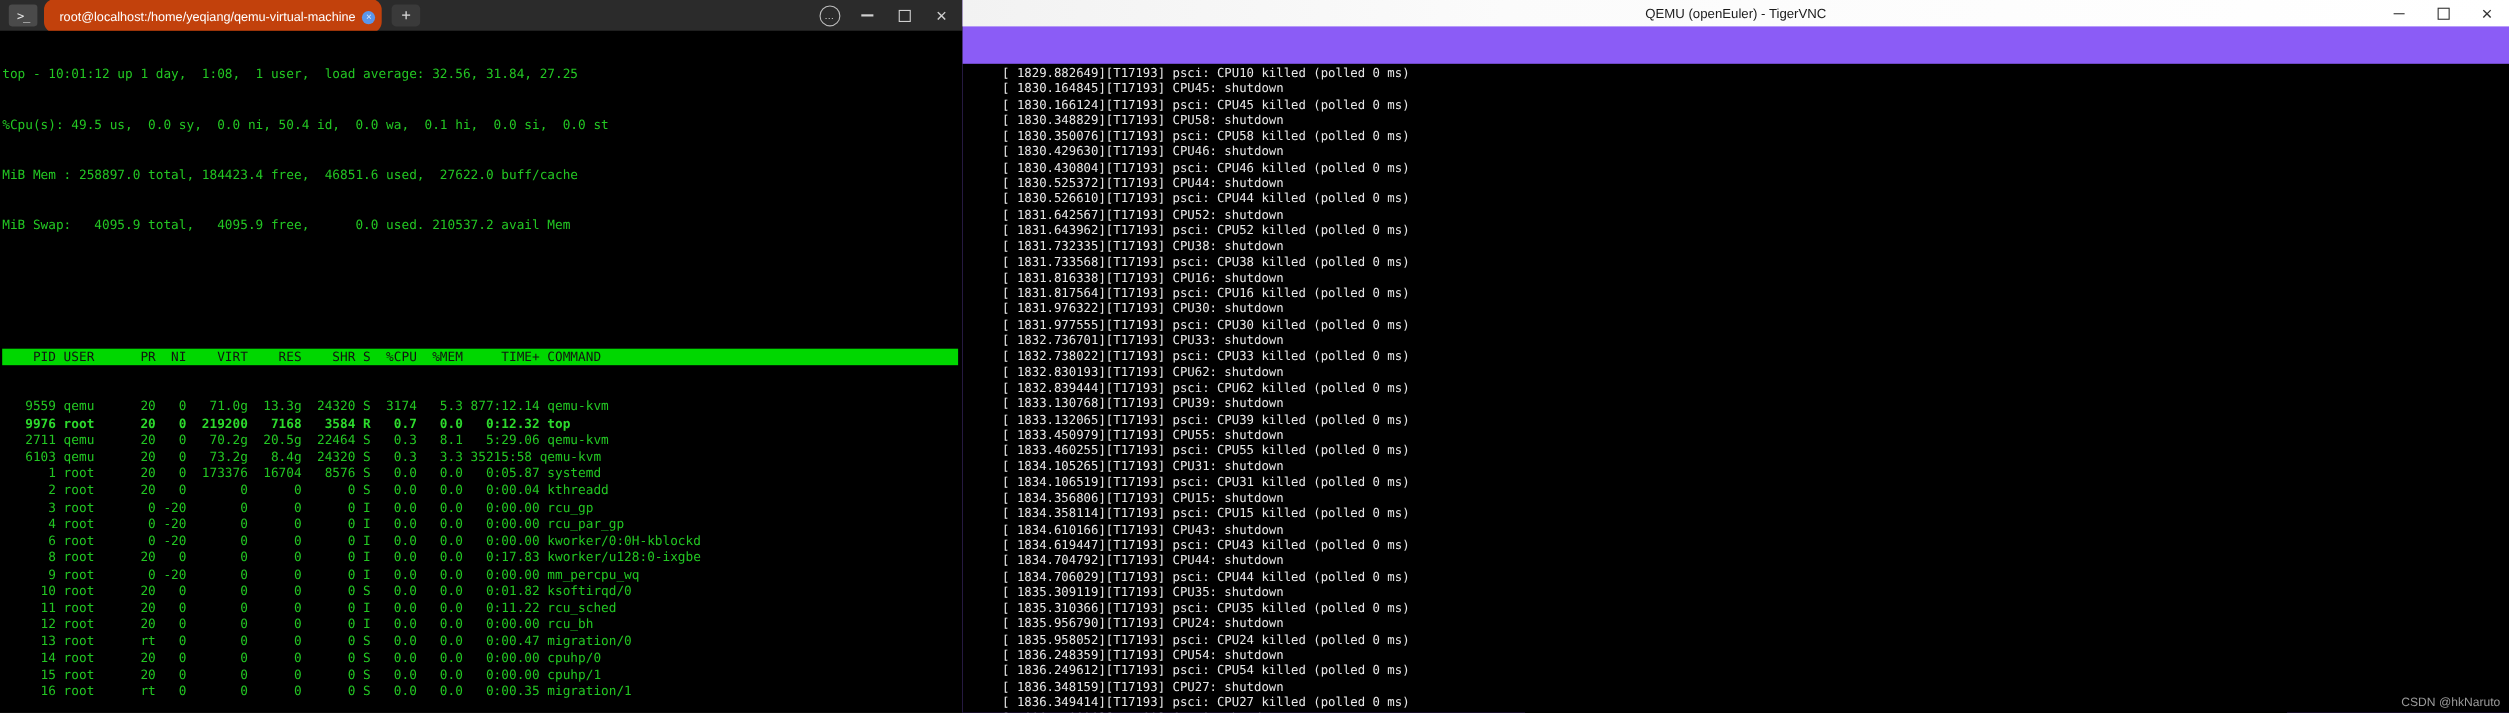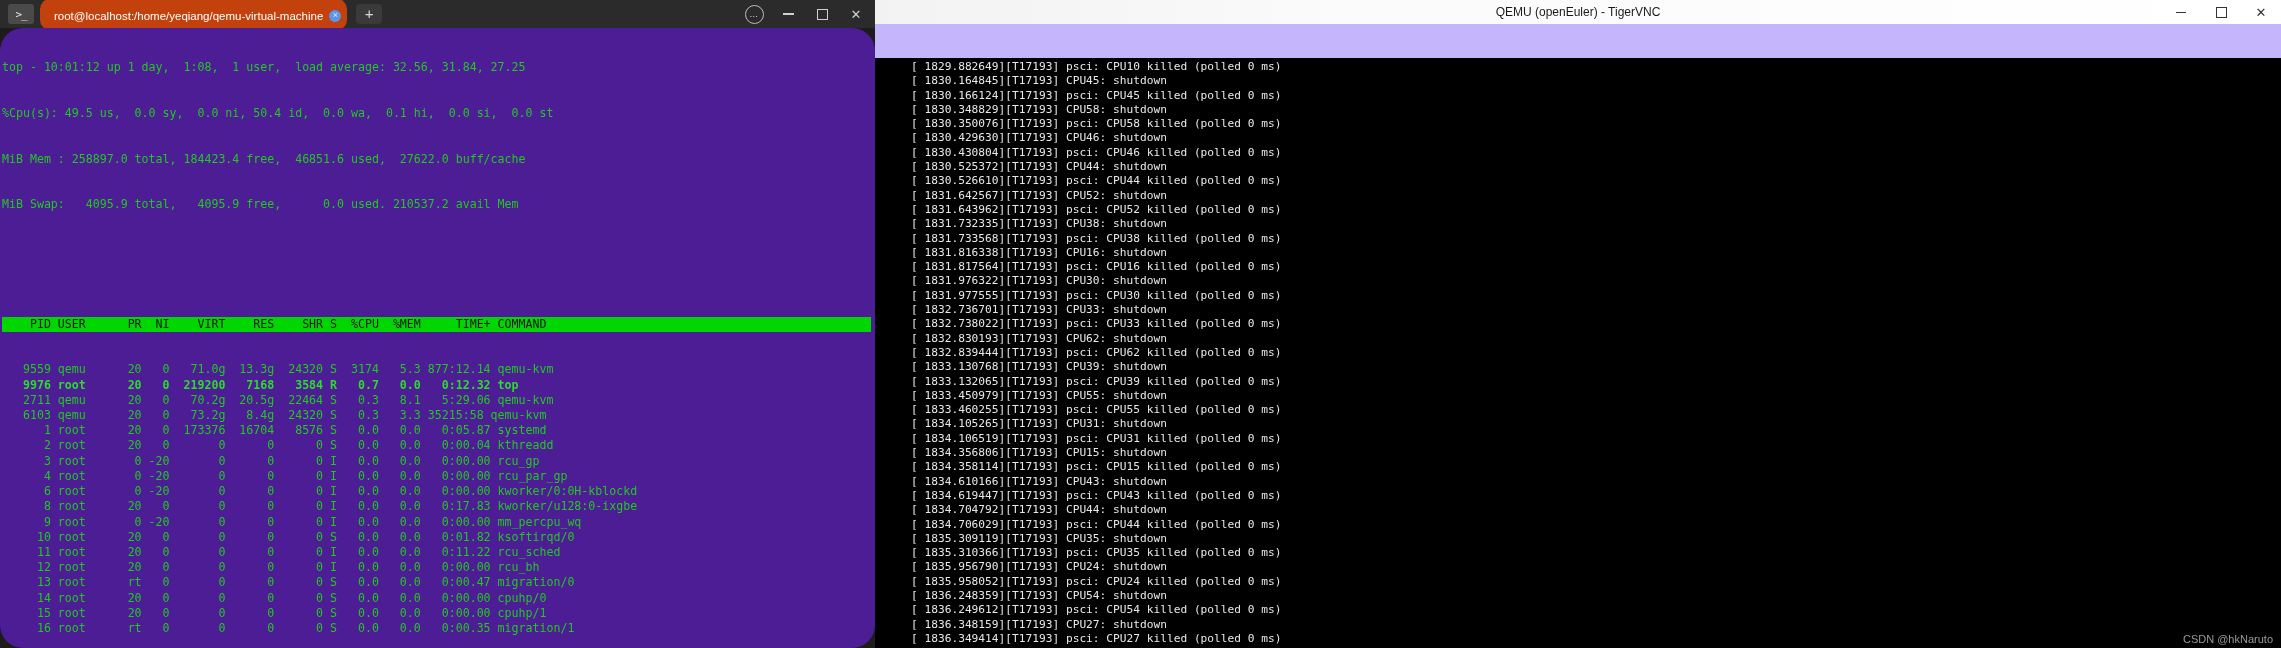--- a/index.html
+++ b/index.html
@@ -12,29 +12,29 @@
   .tb-appicon{width:26px;height:20px;margin:0 6px 0 4px;background:#4a4a4a;border-radius:3px;display:flex;align-items:center;justify-content:center;color:#e6e6e6;font-size:11px;font-family:"DejaVu Sans Mono",monospace;letter-spacing:-1px;}
   .tab{height:20px;background:#c2410c;border-radius:10px;display:flex;align-items:flex-start;padding:11px 6px 0 14px;color:#fff;font-family:"Liberation Sans",sans-serif;font-size:11.5px;white-space:nowrap;}
   .tab-close{width:12px;height:12px;border-radius:50%;background:#5b96ea;color:#dbe8fb;font-size:9px;display:flex;align-items:center;justify-content:center;margin-left:6px;line-height:1;}
   .newtab{width:26px;height:20px;margin-left:9px;background:#3a3a3a;border-radius:4px;color:#d8d8d8;font-size:14px;display:flex;align-items:center;justify-content:center;line-height:1;}
   .tb-right{position:absolute;right:2px;top:0;height:28px;display:flex;align-items:center;}
   .tb-btn{width:34px;height:28px;display:flex;align-items:center;justify-content:center;color:#d0d0d0;font-size:13px;font-family:"Liberation Sans",sans-serif;}
   .tb-menu-circle{width:17px;height:17px;border:1.2px solid #bdbdbd;border-radius:50%;display:flex;align-items:center;justify-content:center;color:#dadada;font-size:9px;letter-spacing:.5px;line-height:1;}
   .sq{width:9px;height:9px;border:1.2px solid #d0d0d0;}
   .dash{width:11px;height:1.4px;background:#d0d0d0;}
 
-  .term-body{position:absolute;left:0;top:28px;width:875px;height:620px;background:#4c1d95;
+  .term-body{position:absolute;left:0;top:28px;width:875px;height:620px;background:#000000;
     font-family:"DejaVu Sans Mono",monospace;font-size:11.6px;line-height:15.22px;
-    color:#23c723;padding:2px 0 0 2px;box-sizing:border-box;white-space:pre;border-radius:23px;}
+    color:#23c723;padding:2px 0 0 2px;box-sizing:border-box;white-space:pre;}
   .term-line{height:15.22px;white-space:pre;}
   .b{font-weight:bold;color:#2ddb2d;}
   .hdrbar{background:#00d700;color:#121212;font-weight:normal;display:block;width:869px;height:15.22px;margin-top:28px;}
 
   
-  .vnc-window{position:absolute;left:875px;top:0;width:1406px;height:648px;background:#c4b5fd;}
+  .vnc-window{position:absolute;left:875px;top:0;width:1406px;height:648px;background:#8b5cf6;}
   .vnc-titlebar{position:relative;height:24px;background:#efefef;
     background:linear-gradient(to right,#f2f2f2 0%,#fbfbfb 35%,#ffffff 100%);
     display:flex;align-items:center;justify-content:center;}
   .vnc-title{font-family:"Liberation Sans",sans-serif;font-size:12px;color:#1a1a1a;}
   .vnc-ctrls{position:absolute;right:0;top:0;height:24px;display:flex;align-items:center;}
   .vnc-btn{width:40px;height:24px;display:flex;align-items:center;justify-content:center;color:#333;}
   .vnc-btn .dash2{width:10px;height:1px;background:#333;}
   .vnc-btn .sq2{width:9px;height:9px;border:1px solid #333;}
   .vnc-btn .x2{font-size:13px;font-family:"Liberation Sans",sans-serif;line-height:1;}
   .vnc-body{position:absolute;left:0;top:24px;width:1406px;height:624px;background:#000;

